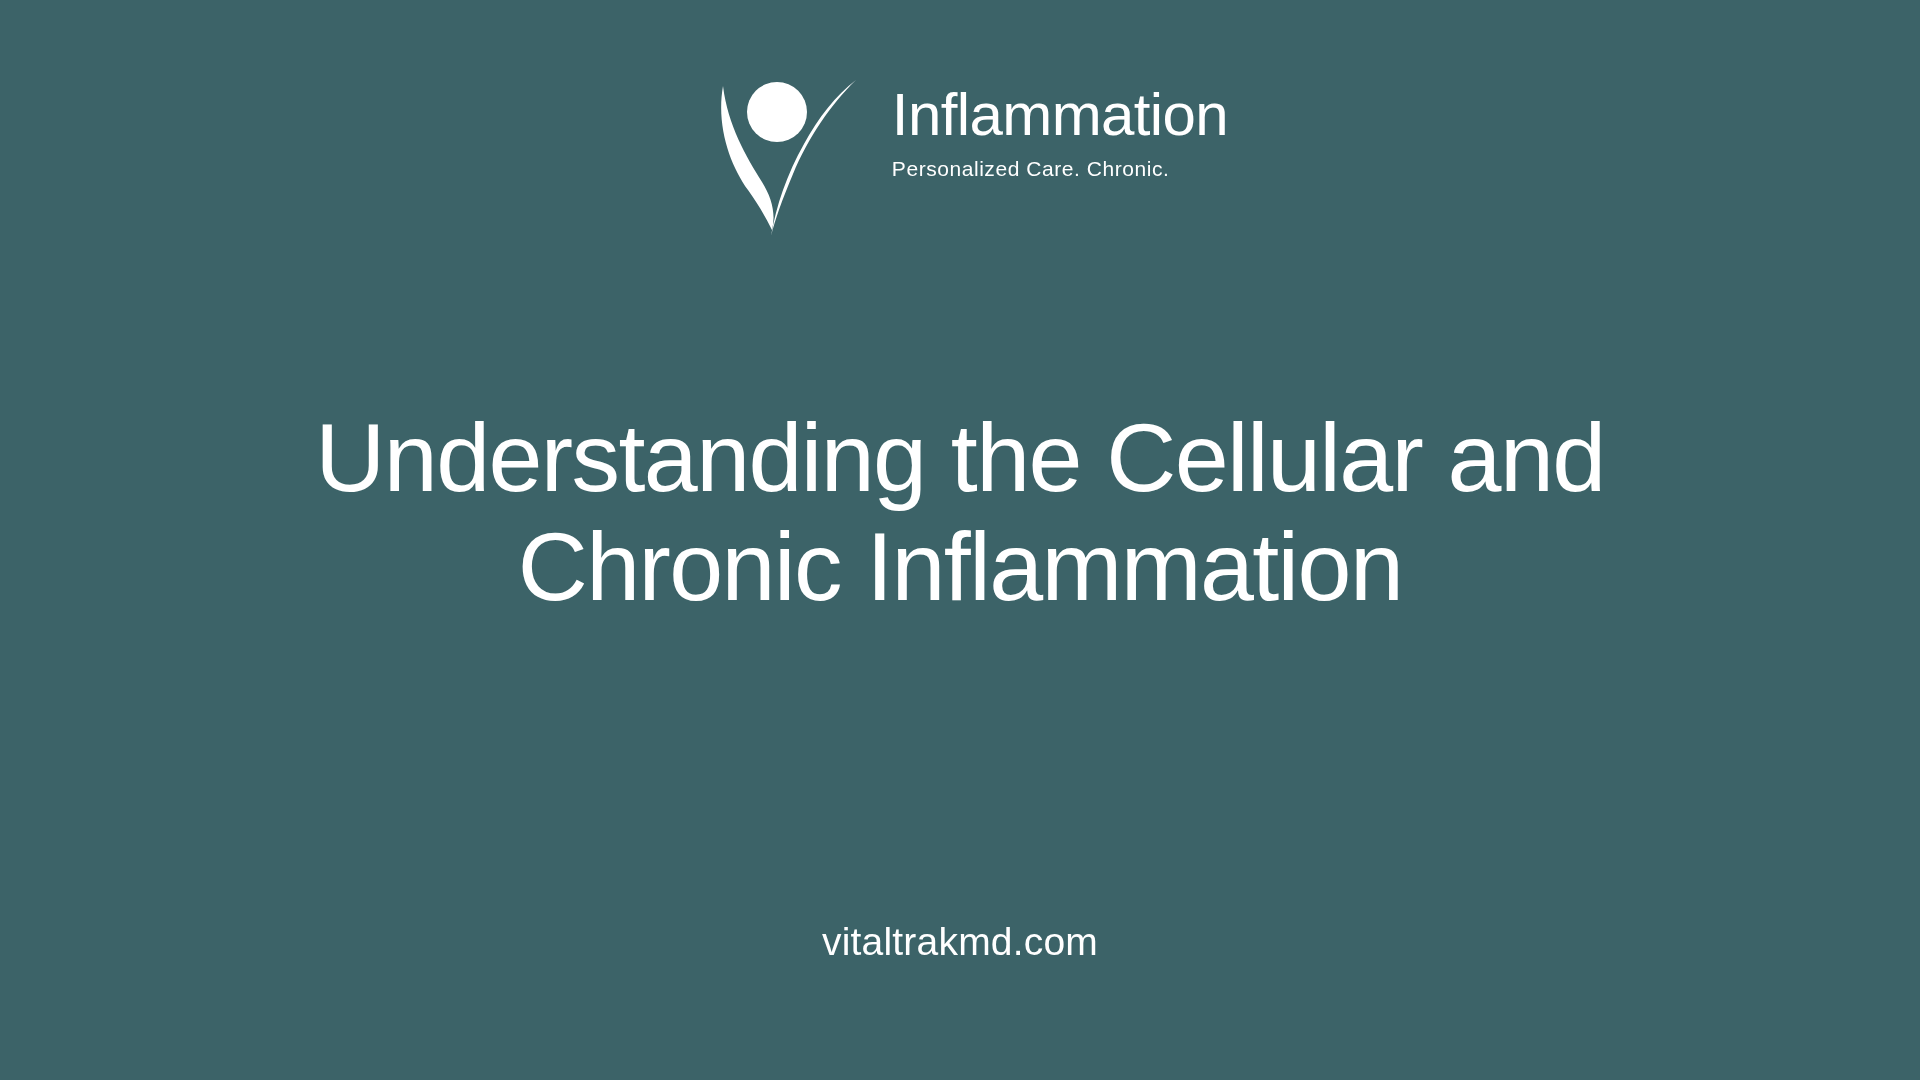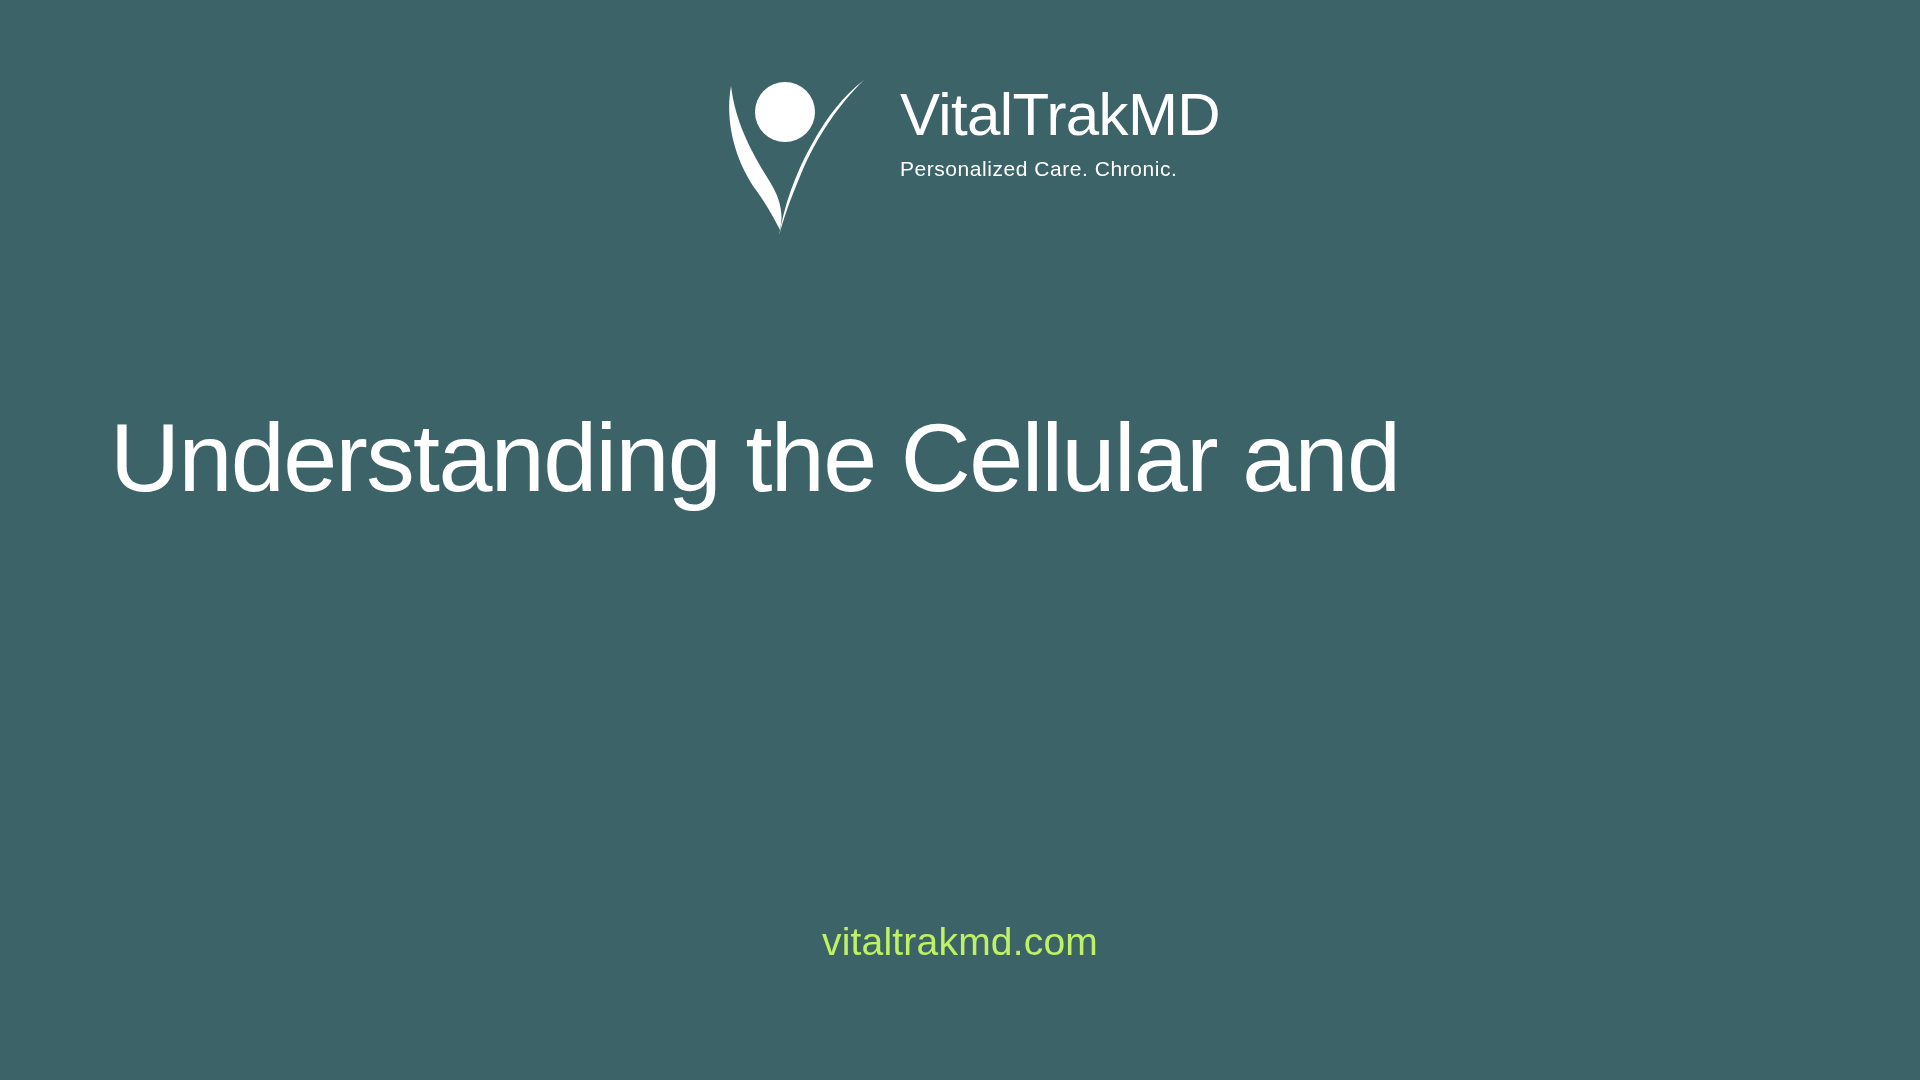--- a/index.html
+++ b/index.html
@@ -70,38 +70,38 @@
     margin-top: 11px;
     white-space: nowrap;
   }
 
   
   .headline {
     position: absolute;
     top: 404px;
     left: 110px;
     width: 1700px;
-    text-align: left;
+    text-align: center;
     color: #ffffff;
     font-size: 97px;
     font-weight: 500;
     line-height: 1.12;
     letter-spacing: -1.6px;
   }
 
   .headline-line { display: block; white-space: nowrap; }
 
   
   .footer-url {
     position: absolute;
     top: 920px;
     left: 0;
     width: 1920px;
     text-align: center;
-    color: #bef264;
+    color: #ffffff;
     font-size: 39px;
     font-weight: 400;
     letter-spacing: 0.2px;
   }
 </style>
 </head>
 <body>
 
 <div class="slide">
 
@@ -118,25 +118,26 @@
         C 38 101, 24 62, 31 22 Z"></path>
 
       <path fill="#ffffff" d="M164 16
         C 139 40, 116 74, 101 110
         C 90 136, 83 156, 79 172
         C 84 142, 95 110, 112 80
         C 126 54, 144 31, 164 16 Z"></path>
     </svg>
 
     <div class="wordmark-block">
-      <div class="wordmark">VitalTrakMD</div>
+      <div class="wordmark">Inflammation</div>
       <div class="tagline">Personalized Care. Chronic.</div>
     </div>
 
   </div>
 
   <h1 class="headline">
     <span class="headline-line">Understanding the Cellular and</span>
+    <span class="headline-line">Chronic Inflammation</span>
   </h1>
 
   <div class="footer-url">vitaltrakmd.com</div>
 
 </div>
 
 </body></html>

